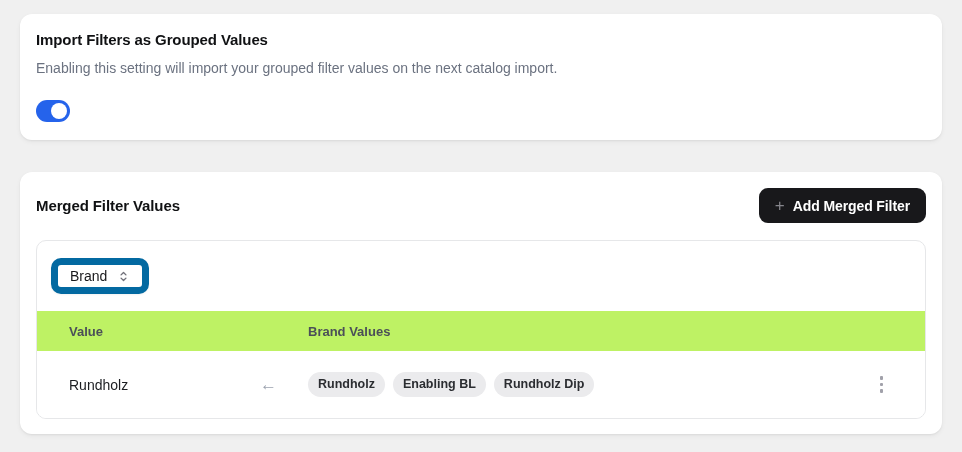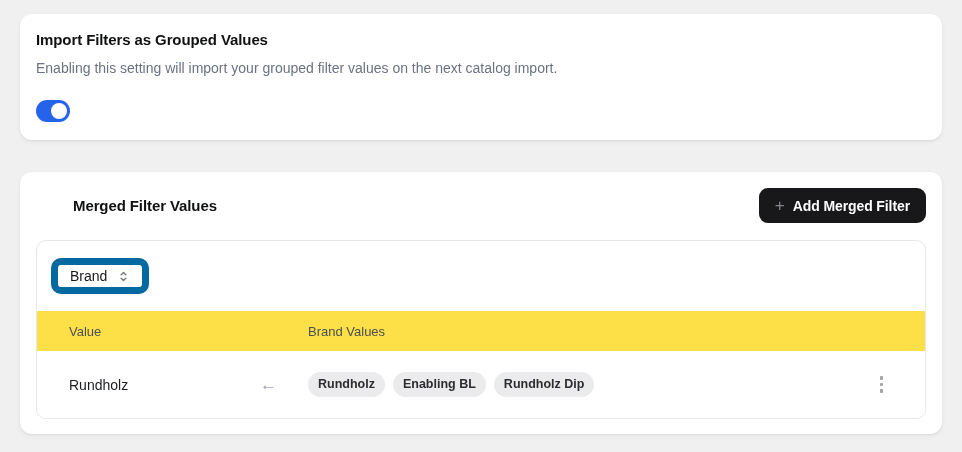--- a/index.html
+++ b/index.html
@@ -39,21 +39,20 @@
     position: absolute; top: 3px; right: 3px;
     width: 16px; height: 16px; border-radius: 50%;
     background: #ffffff;
   }
 
   
   .card-merged { margin-top: 32px; padding: 16px 16px 15px; }
   .card-head {
     display: flex; align-items: center; justify-content: space-between;
     height: 35px;
-    margin-left: 37px;
   }
   .btn-add {
     display: inline-flex; align-items: center; gap: 8px;
     height: 35px; padding: 0 16px;
     background: #18181b; color: #ffffff;
     border: none; border-radius: 9px; cursor: pointer;
     font-family: inherit; font-size: 14px; font-weight: 700;
     letter-spacing: -0.1px;
   }
   .btn-add .plus { color: #85858c; font-size: 17px; font-weight: 400; line-height: 1; }
@@ -67,23 +66,23 @@
   .select {
     display: inline-flex; align-items: center; gap: 10px;
     height: 36px; padding: 0 12px;
     background: #ffffff; border: 7px solid #0369a1; border-radius: 10px;
     box-shadow: 0 1px 2px rgba(0,0,0,0.05);
     font-family: inherit; font-size: 14px; color: #18181b; cursor: pointer;
   }
   .select svg { display: block; }
 
   .thead {
-    height: 40px; background: #fde047;
+    height: 40px; background: #bef264;
     display: flex; align-items: center;
-    font-size: 13px; font-weight: 400; color: #4b4f58;
+    font-size: 13px; font-weight: 700; color: #4b4f58;
   }
   .trow {
     height: 67px; background: #ffffff;
     display: flex; align-items: center; text-align: center;
   }
   .col-value {
     width: 271px; flex: none;
     padding-left: 32px; padding-right: 31px;
     display: flex; align-items: center; justify-content: space-between;
   }

